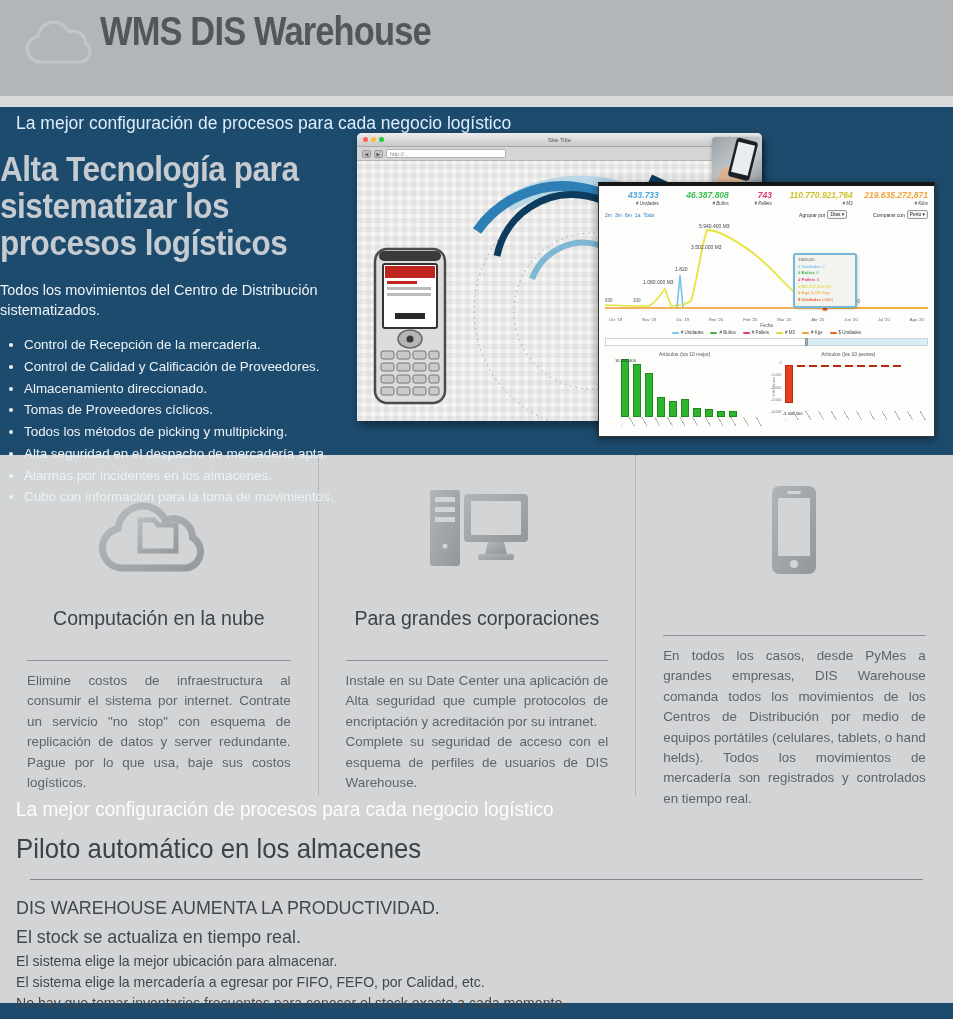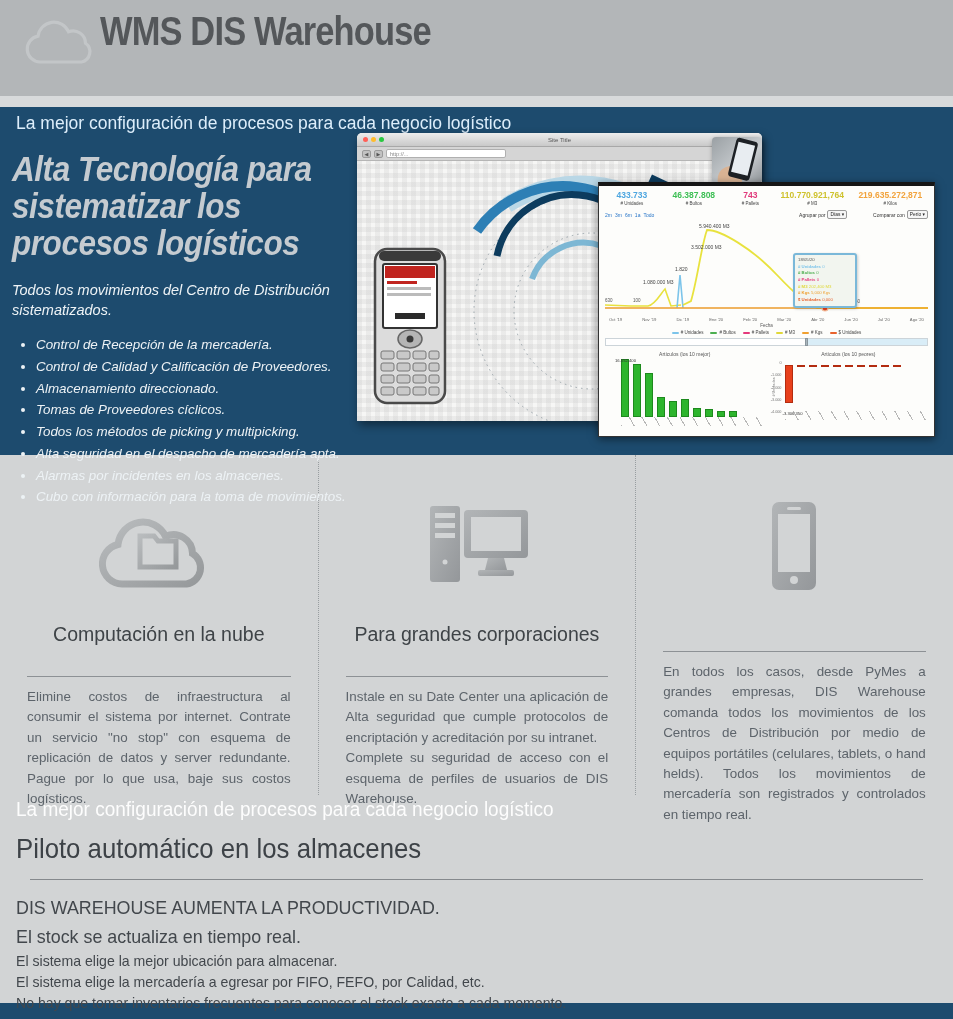--- a/index.html
+++ b/index.html
@@ -11,21 +11,21 @@
   .hdr-logo { position:absolute; left:22px; top:12px; }
   .hdr-block { position:absolute; left:100px; top:8px; }
   .hdr-title { font-size:41px; font-weight:800; color:#54575a; letter-spacing:-1px;
                transform:scaleX(.84); transform-origin:left top; white-space:nowrap; }
   .hdr-mail { font-size:11px; font-weight:700; color:#54575a; margin:4px 0 0 2px; }
   .strip { height:11px; background:#d8dadb; }
 
   
   .hero { height:348px; background:#1d4b6e; position:relative; }
   .hero-tagline { position:absolute; left:16px; top:6px; font-size:17.5px; color:#ddeefb; }
-  .hero-left { position:absolute; left:12px; top:44px; width:336px;font-style:italic; }
+  .hero-left { position:absolute; left:0; top:44px; width:336px; }
   .hero-h1 { font-size:35px; line-height:1.05; font-weight:700; color:#c5cbd0;
              transform:scaleX(.9); transform-origin:left top; width:382px; letter-spacing:-.5px; }
   .hero-intro { margin-top:20px; font-size:14.5px; color:#eef3f6; line-height:1.35; width:330px; }
   .hero-ul { margin:14px 0 0 24px; font-size:13.4px; color:#edf2f5; line-height:1.62; }
 
   
   .browser { position:absolute; left:357px; top:26px; width:405px; height:288px;
              border-radius:5px 5px 0 0; box-shadow:2px 4px 10px rgba(0,0,0,.45);
              display:flex; flex-direction:column; background:#f4f4f3; }
   .b-titlebar { height:14px; background:linear-gradient(#ececec,#c9c9c9); border-radius:5px 5px 0 0;
@@ -47,21 +47,21 @@
   
   .phone-photo { position:absolute; left:712px; top:30px; width:50px; height:47px;
                  border-radius:4px; background:linear-gradient(135deg,#9aa0a4,#caced1 60%,#8d9296);
                  box-shadow:1px 2px 5px rgba(0,0,0,.4); overflow:hidden; }
 
   
   .dash { position:absolute; left:598px; top:75px; width:337px; height:255px;
           background:#fdfdfb; border:1px solid #333; border-top:4px solid #161616;
           box-shadow:0 2px 8px rgba(0,0,0,.5); font-family:"Liberation Sans",sans-serif; }
   .kpi-row { display:flex; padding:4px 6px 1px; }
-  .kpi { text-align:center; }
+  .kpi { text-align:right;font-style:italic; }
   .kpi-v { font-size:8.5px; font-weight:700; }
   .kpi-l { font-size:4.5px; color:#444; margin-top:1px; }
   .ctrl-row { display:flex; align-items:center; font-size:5px; color:#2a77c9; padding:3px 6px 1px; }
   .rlinks span { margin-right:3px; cursor:pointer; }
   .ctrl-mid,.ctrl-right { color:#333; display:flex; align-items:center; gap:2px; }
   .ctrl-mid { margin-left:auto; }
   .ctrl-right { margin-left:26px; }
   .sel { border:1px solid #999; background:#f6f6f6; border-radius:2px; padding:0 2px; font-size:4.8px;
          color:#222; line-height:7px; }
   .linechart { position:relative; height:96px; margin:1px 4px 0; }
@@ -88,21 +88,21 @@
                 transform:rotate(-90deg); }
   .slantlabels { height:9px; margin-left:14px;
       background:repeating-linear-gradient(60deg,#999 0 1px,transparent 1px 11px); opacity:.7; }
   .tooltip { position:absolute; left:190px; top:32px; width:64px; background:#f2f5ef;
              border:2px solid #7ab8d9; border-radius:3px; padding:2px 3px; font-size:4.3px;
              line-height:1.55; color:#333; box-shadow:1px 1px 3px rgba(0,0,0,.2); }
   .tt-row b { font-weight:700; }
 
   
   .features { display:flex; background:#d2d4d5; height:340px; }
-  .fcol { width:317.6px; padding:16px 27px; }
+  .fcol { width:317.6px; padding:0 27px; }
   .fcol + .fcol { border-left:1px dotted #989da0; }
   .ficon { height:150px; display:flex; align-items:center; justify-content:center; }
   .ftitle { text-align:center; font-size:19.5px; color:#3e4347; margin-top:2px; }
   .fline { border:none; border-top:1px solid #8d9195; margin-top:30px; }
   .ftext { margin-top:10px; font-size:13.4px; color:#5d646b; text-align:justify; line-height:1.52;
            white-space:pre-line; }
 
   
   .bottom { background:#d2d4d5; height:208px; padding:0 16px; }
   .b2-tagline { padding-top:3px; font-size:20px; color:#fdfdfd; font-weight:400;

